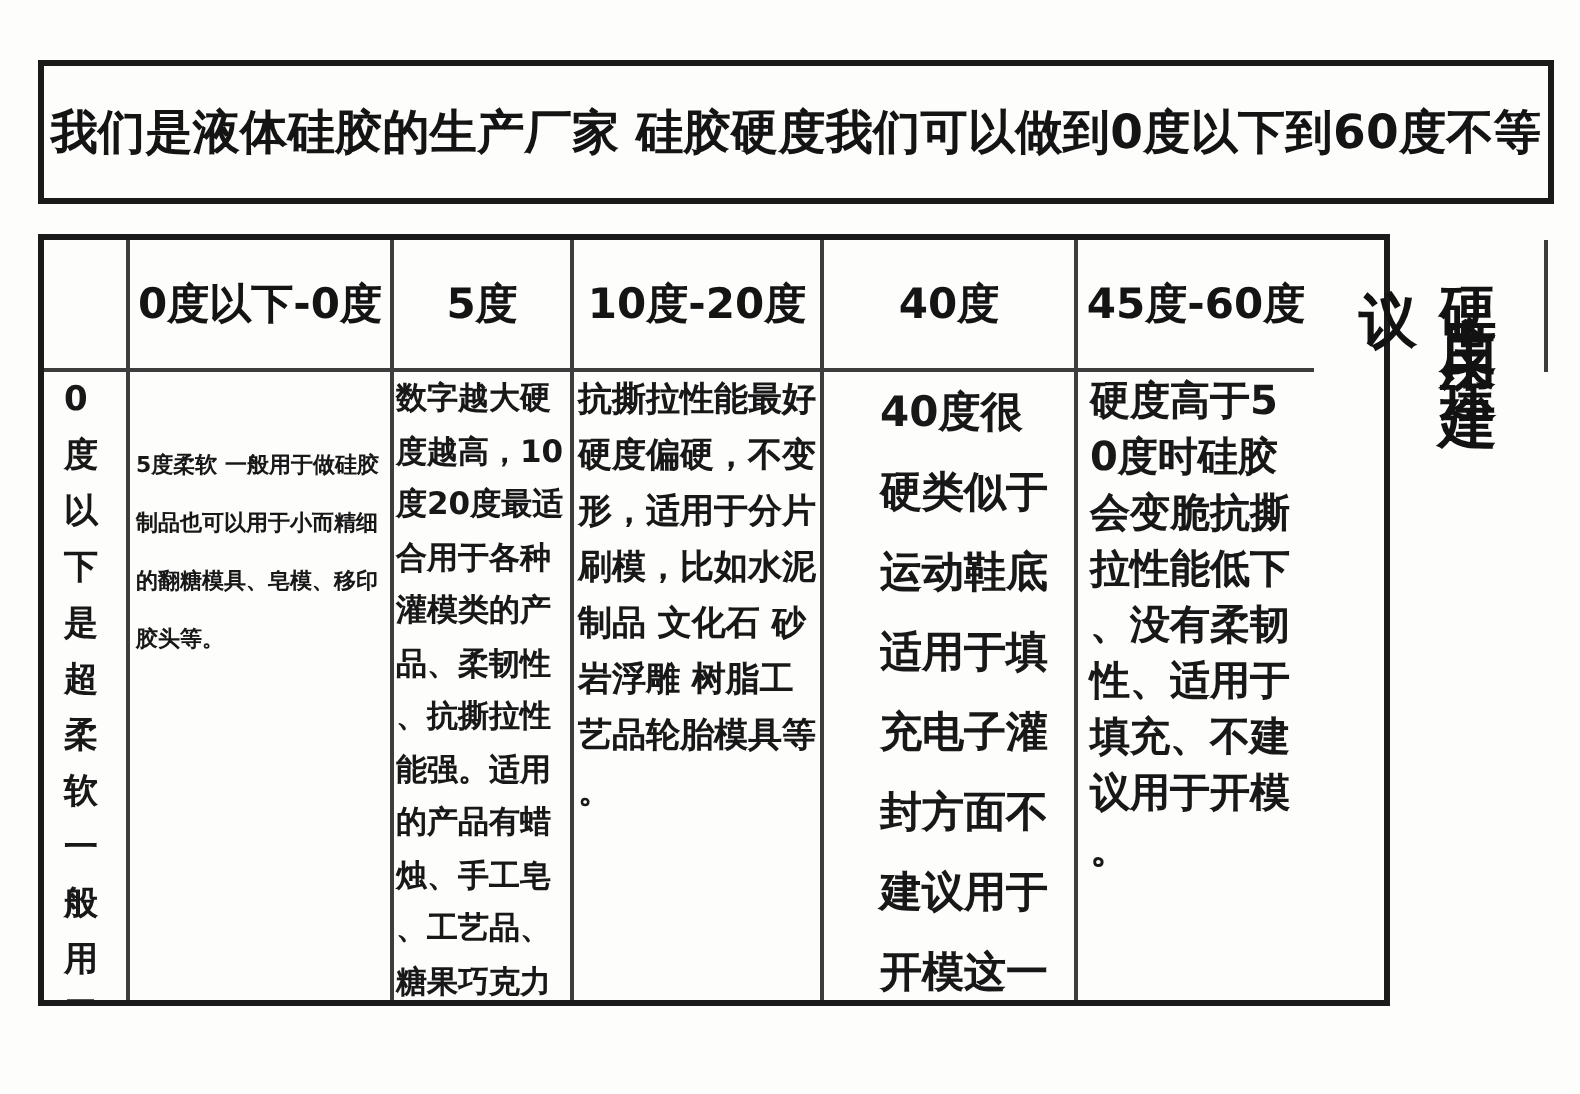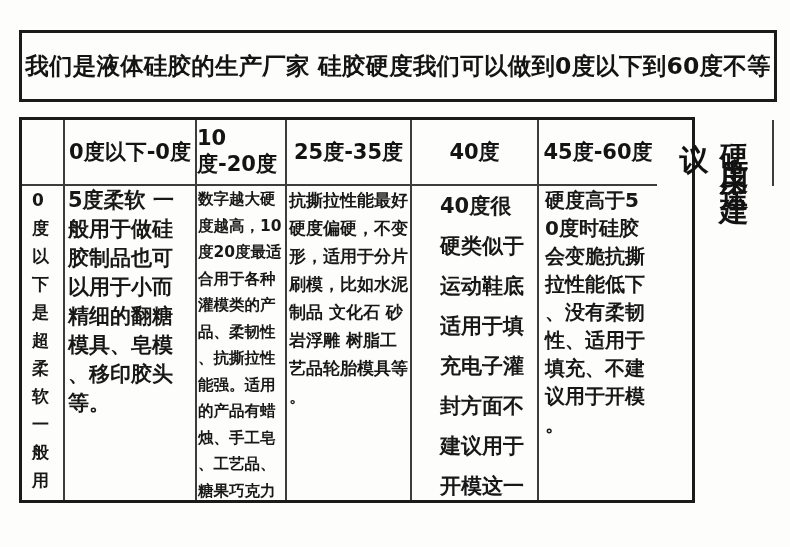--- a/index.html
+++ b/index.html
@@ -73,41 +73,41 @@
   .bcell { display: flex; align-items: flex-start; overflow: hidden; }
   .bcell p {
     margin: 0;
     font-weight: bold;
     color: #181818;
     word-break: break-all;
     line-break: anywhere;
     text-align: left;
   }
   .b1 { padding: 0 10px; }  .b1 p { font-size: 17px;   line-height: 28px; }
-  .b2 { padding: 0 3px; }   .b2 p { font-size: 21px;   line-height: 29px; }
+  .b2 { padding: 0 3px; }   .b2 p { font-size: 11px;   line-height: 29px; margin-top: 32px; }
   .b3 { padding: 0 1px; }   .b3 p { font-size: 15.5px; line-height: 26.5px; }
   .b4 { padding: 0 0 0 2px; } .b4 p { font-size: 17px; line-height: 28px; }
   .b5 { padding: 0 12px 0 28px; } .b5 p { font-size: 21px; line-height: 40px; }
   .b6 { padding: 0 6px; }   .b6 p { font-size: 20px;   line-height: 28px; }
 </style>
 </head>
 <body>
 
 <div class="stage">
 
   <div class="banner">
     <span class="banner-text">我们是液体硅胶的生产厂家 硅胶硬度我们可以做到0度以下到60度不等</span>
   </div>
 
   <div class="grid">
 
     <div class="cell"></div>
     <div class="cell hcell">0度以下-0度</div>
+    <div class="cell hcell">5度</div>
     <div class="cell hcell">10度-20度</div>
-    <div class="cell hcell">25度-35度</div>
     <div class="cell hcell">40度</div>
     <div class="cell hcell last-col">45度-60度</div>
 
     <div class="cell last-row label-cell">
       <span class="vlabel">硬度用途建议</span>
     </div>
     <div class="cell last-row bcell b1">
       <p>0度以下是超柔软一般用于硅胶娃娃、适用于填充、性用品、 0度的稍微硬一些、柔软度看客户要求。</p>
     </div>
     <div class="cell last-row bcell b2">

